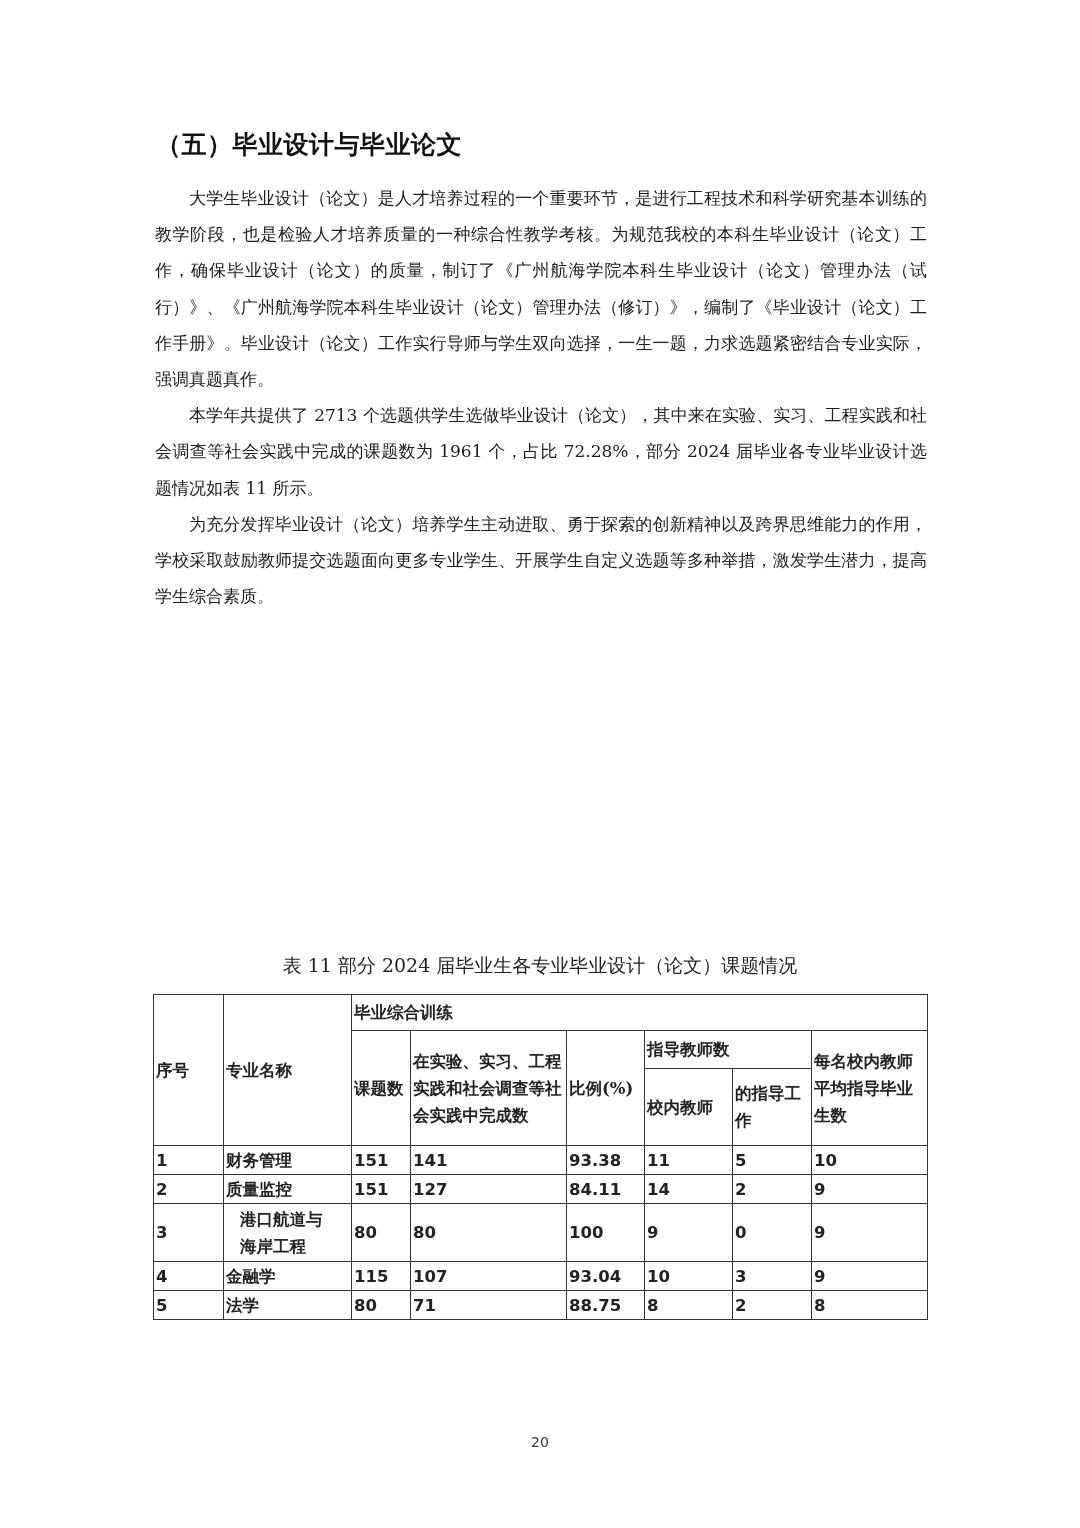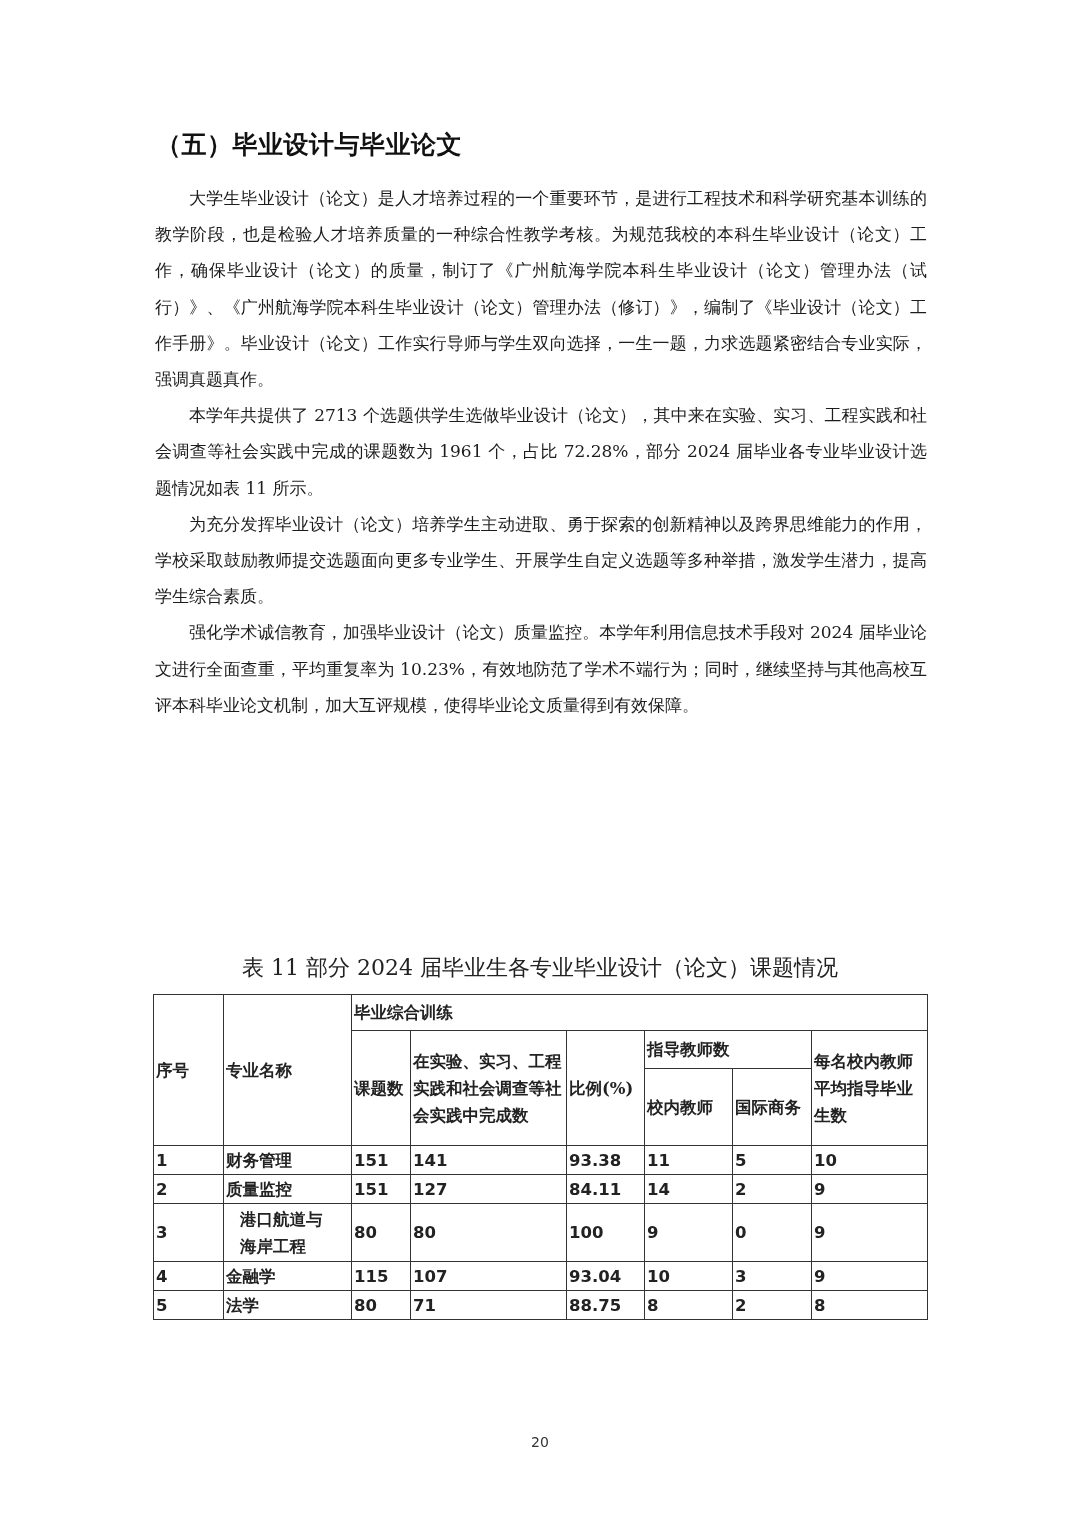--- a/index.html
+++ b/index.html
@@ -15,21 +15,21 @@
       font-size: 25px; font-weight: bold; letter-spacing: 0.5px; color: #111;
     }
     .body-text {
       position: absolute; left: 155px; top: 180px; width: 772px;
       font-size: 17px; line-height: 36.2px; text-align: justify;
       text-align-last: left;
     }
     .para { margin: 0; text-indent: 2em; }
     .caption {
       position: absolute; left: 0; width: 1080px; top: 953px;
-      text-align: center; font-size: 22px; color: #222;
+      text-align: center; font-size: 19px; color: #222;
     }
     table.data-table {
       position: absolute; left: 153px; top: 994px; width: 774px;
       border-collapse: collapse; table-layout: fixed;
       font-family: "DejaVu Sans", "Liberation Sans", sans-serif;
       font-size: 16.5px; color: #222;
     }
     table.data-table td, table.data-table th {
       border: 1.3px solid #333; text-align: left; vertical-align: middle;
       padding: 0 2px; font-weight: bold; line-height: 27px;
@@ -44,21 +44,20 @@
 <body>
 
 <div class="page">
 
   <div class="heading">（五）毕业设计与毕业论文</div>
 
   <div class="body-text">
     <p class="para">大学生毕业设计（论文）是人才培养过程的一个重要环节，是进行工程技术和科学研究基本训练的教学阶段，也是检验人才培养质量的一种综合性教学考核。为规范我校的本科生毕业设计（论文）工作，确保毕业设计（论文）的质量，制订了《广州航海学院本科生毕业设计（论文）管理办法（试行）》、《广州航海学院本科生毕业设计（论文）管理办法（修订）》，编制了《毕业设计（论文）工作手册》。毕业设计（论文）工作实行导师与学生双向选择，一生一题，力求选题紧密结合专业实际，强调真题真作。</p>
     <p class="para">本学年共提供了 2713 个选题供学生选做毕业设计（论文），其中来在实验、实习、工程实践和社会调查等社会实践中完成的课题数为 1961 个，占比 72.28%，部分 2024 届毕业各专业毕业设计选题情况如表 11 所示。</p>
     <p class="para">为充分发挥毕业设计（论文）培养学生主动进取、勇于探索的创新精神以及跨界思维能力的作用，学校采取鼓励教师提交选题面向更多专业学生、开展学生自定义选题等多种举措，激发学生潜力，提高学生综合素质。</p>
-    <p class="para">强化学术诚信教育，加强毕业设计（论文）质量监控。本学年利用信息技术手段对 2024 届毕业论文进行全面查重，平均重复率为 10.23%，有效地防范了学术不端行为；同时，继续坚持与其他高校互评本科毕业论文机制，加大互评规模，使得毕业论文质量得到有效保障。</p>
   </div>
 
   <div class="caption">表 11  部分 2024 届毕业生各专业毕业设计（论文）课题情况</div>
 
   <table class="data-table">
     <colgroup>
       <col style="width:70px">
       <col style="width:128px">
       <col style="width:59px">
       <col style="width:156px">
@@ -75,21 +74,21 @@
       </tr>
       <tr style="height:38px">
         <th rowspan="2" class="hdr-cn">课题数</th>
         <th rowspan="2" class="hdr-cn">在实验、实习、工程实践和社会调查等社会实践中完成数</th>
         <th rowspan="2" class="hdr-cn">比例(%)</th>
         <th colspan="2" class="hdr-cn">指导教师数</th>
         <th rowspan="2" class="hdr-cn">每名校内教师平均指导毕业生数</th>
       </tr>
       <tr style="height:77px">
         <th class="hdr-cn">校内教师</th>
-        <th class="hdr-cn">国际商务</th>
+        <th class="hdr-cn">的指导工作</th>
       </tr>
     </thead>
     <tbody>
       <tr style="height:29px">
         <td>1</td>
         <td class="hdr-cn">财务管理</td>
         <td>151</td>
         <td>141</td>
         <td>93.38</td>
         <td>11</td>

